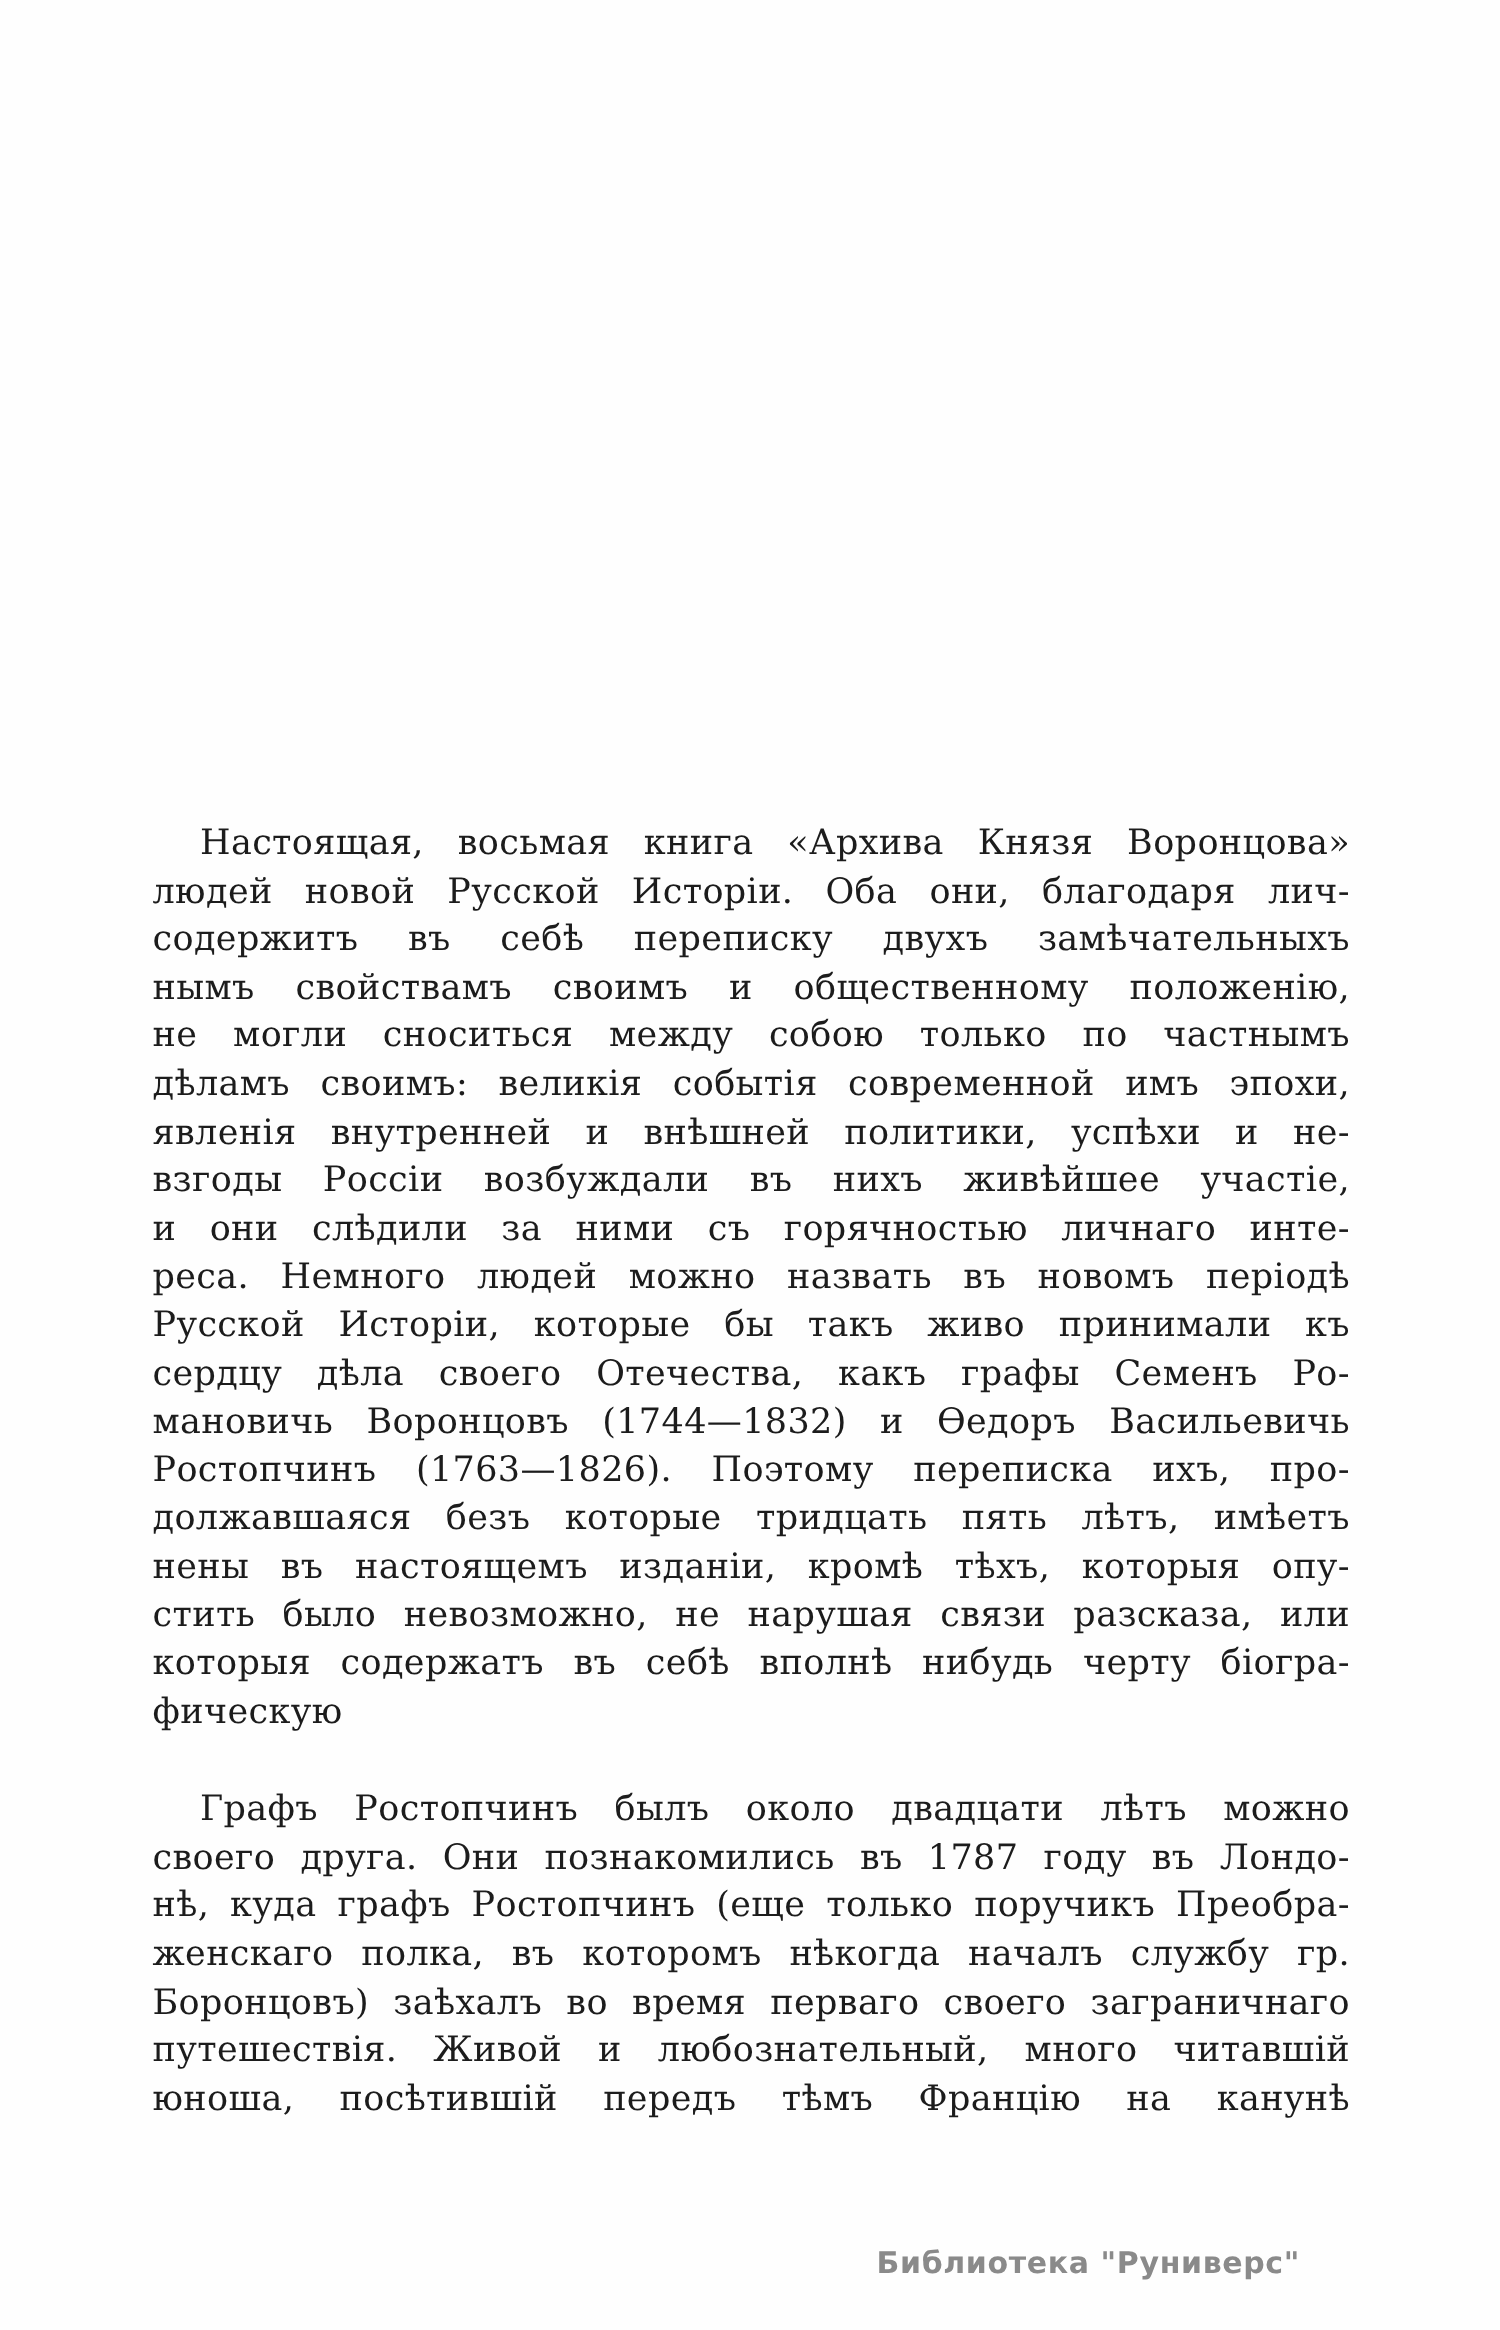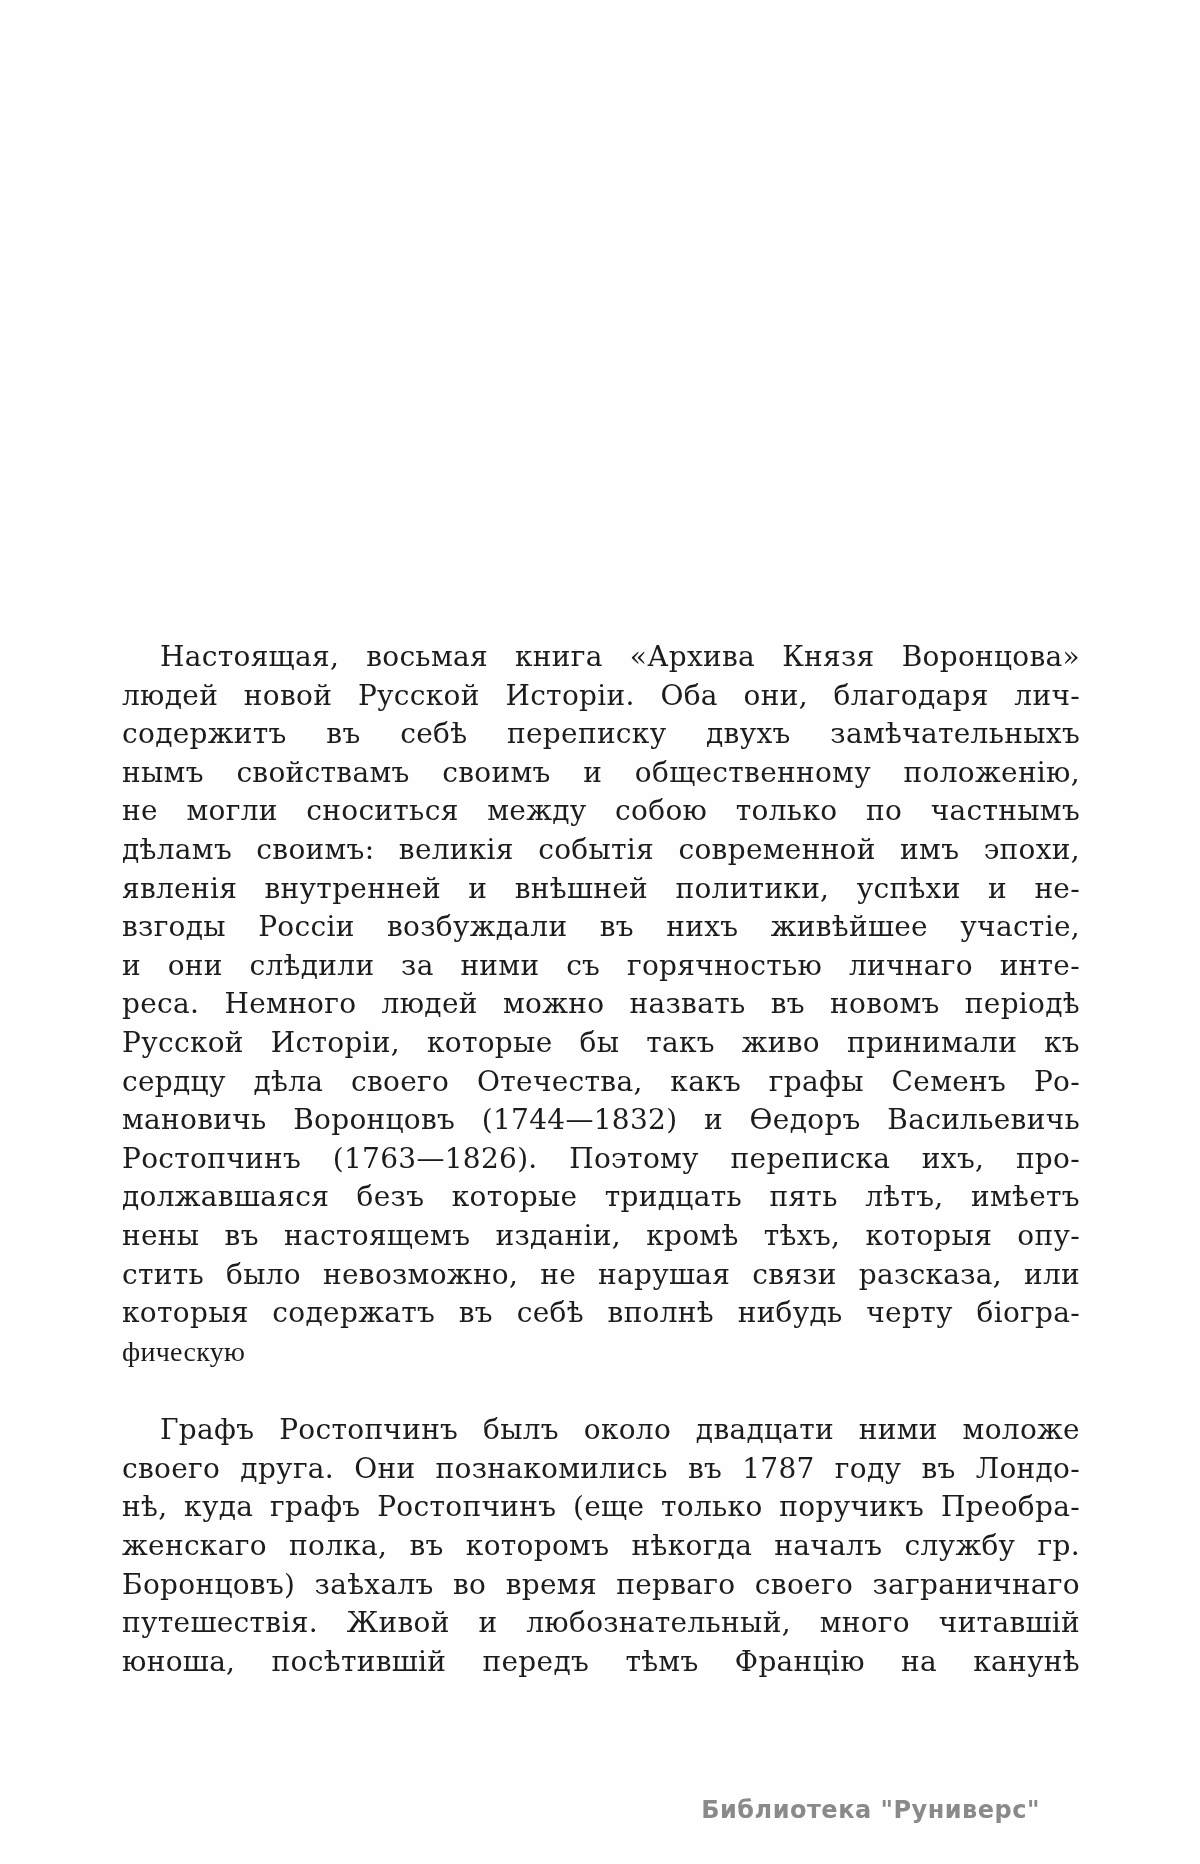--- a/index.html
+++ b/index.html
@@ -13,21 +13,21 @@
     height: 1864px;
     margin: 0 auto;
     background: #fefefe;
     overflow: hidden;
     font-family: "DejaVu Serif", "Liberation Serif", serif;
     color: #1c1c1c;
   }
   .text-block {
     position: absolute;
     left: 122px;
-    top: 638px;
+    top: 655px;
     width: 958px;
   }
   .para {
     margin: 0;
     padding: 0;
   }
   .para2 {
     margin-top: 40px;
   }
   .line {
@@ -37,21 +37,20 @@
     text-align: justify;
     text-align-last: justify;
     letter-spacing: 0.3px;
   }
   .line.indent {
     padding-left: 38px;
   }
   .line.no-just {
     text-align: right;
     text-align-last: left;
-    font-family: Liberation Serif, serif;
   }
   .watermark {
     position: absolute;
     top: 1796px;
     right: 160px;
     font-family: "DejaVu Sans", "Liberation Sans", sans-serif;
     font-weight: bold;
     font-size: 24px;
     letter-spacing: 0.5px;
   }
@@ -78,21 +77,21 @@
       <div class="line">мановичь Воронцовъ (1744—1832) и Ѳедоръ Васильевичь</div>
       <div class="line">Ростопчинъ (1763—1826). Поэтому переписка ихъ, про-</div>
       <div class="line">должавшаяся безъ которые тридцать пять лѣтъ, имѣетъ</div>
       <div class="line">нены въ настоящемъ изданіи, кромѣ тѣхъ, которыя опу-</div>
       <div class="line">стить было невозможно, не нарушая связи разсказа, или</div>
       <div class="line">которыя содержатъ въ себѣ вполнѣ нибудь черту біогра-</div>
       <div class="line no-just">фическую</div>
     </div>
 
     <div class="para para2">
-      <div class="line indent">Графъ Ростопчинъ былъ около двадцати ними моложе</div>
+      <div class="line indent">Графъ Ростопчинъ былъ около двадцати лѣтъ можно</div>
       <div class="line">своего друга. Они познакомились въ 1787 году въ Лондо-</div>
       <div class="line">нѣ, куда графъ Ростопчинъ (еще только поручикъ Преобра-</div>
       <div class="line">женскаго полка, въ которомъ нѣкогда началъ службу гр.</div>
       <div class="line">Боронцовъ) заѣхалъ во время перваго своего заграничнаго</div>
       <div class="line">путешествія. Живой и любознательный, много читавшій</div>
       <div class="line">юноша, посѣтившій передъ тѣмъ Францію на канунѣ</div>
     </div>
 
   </div>
 

